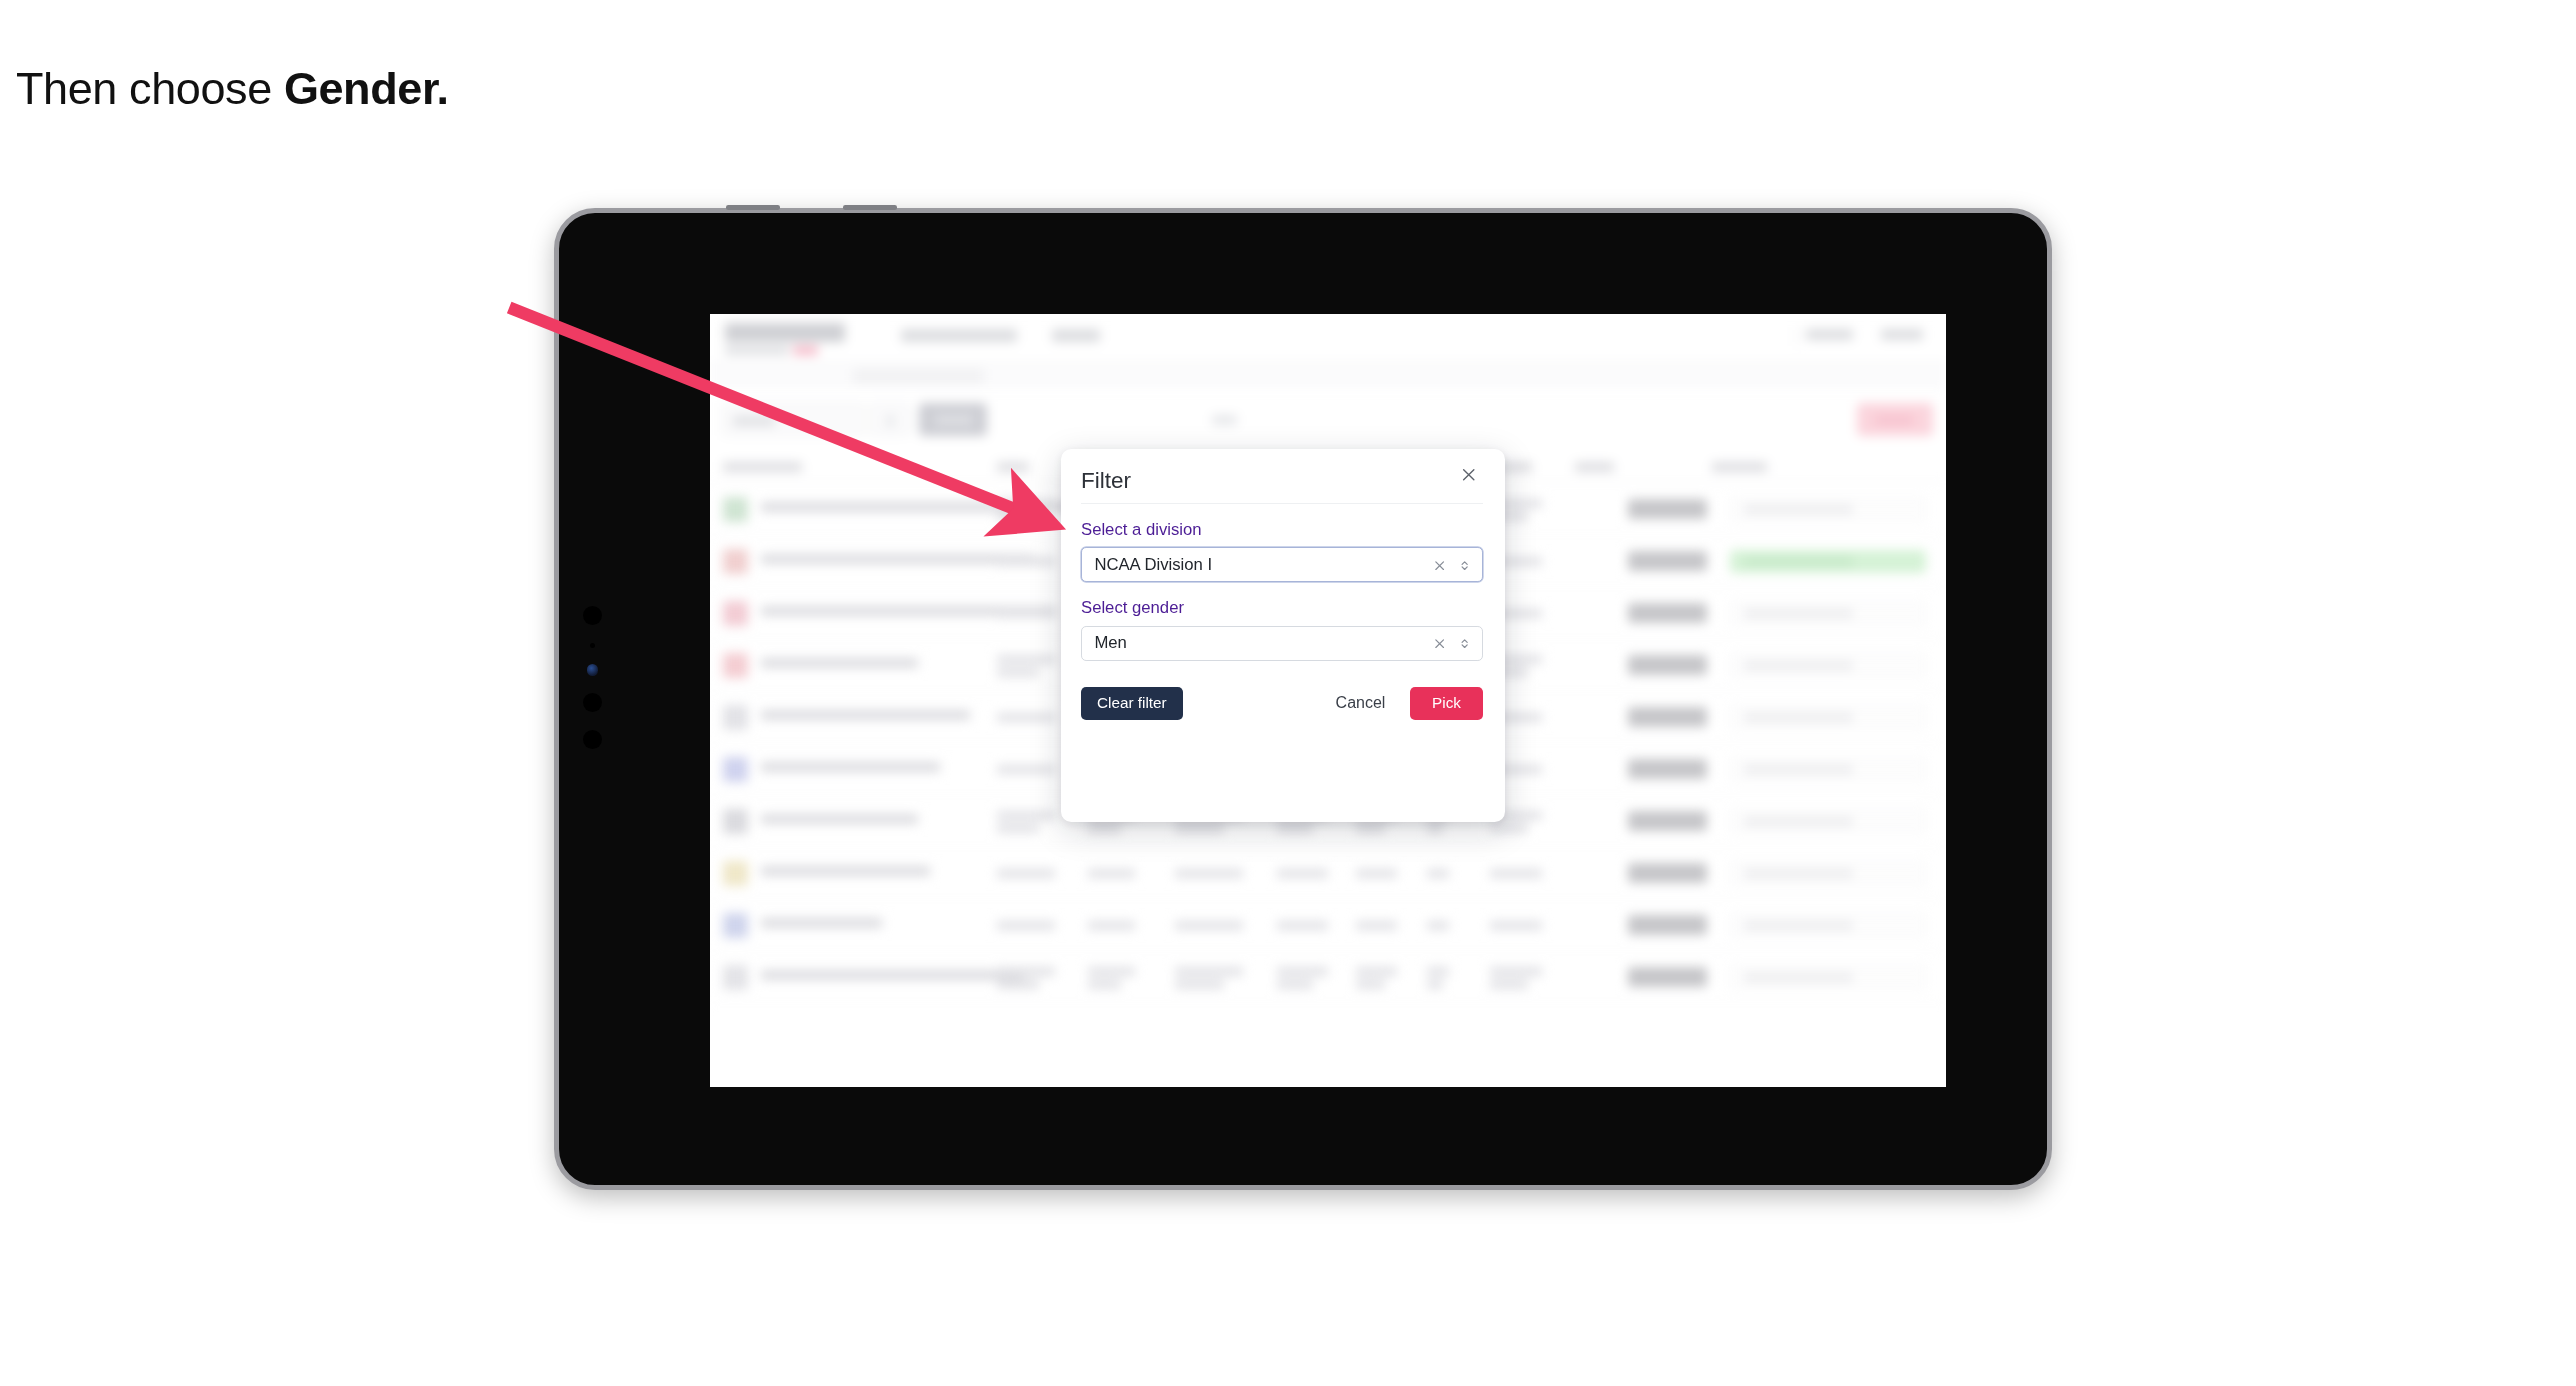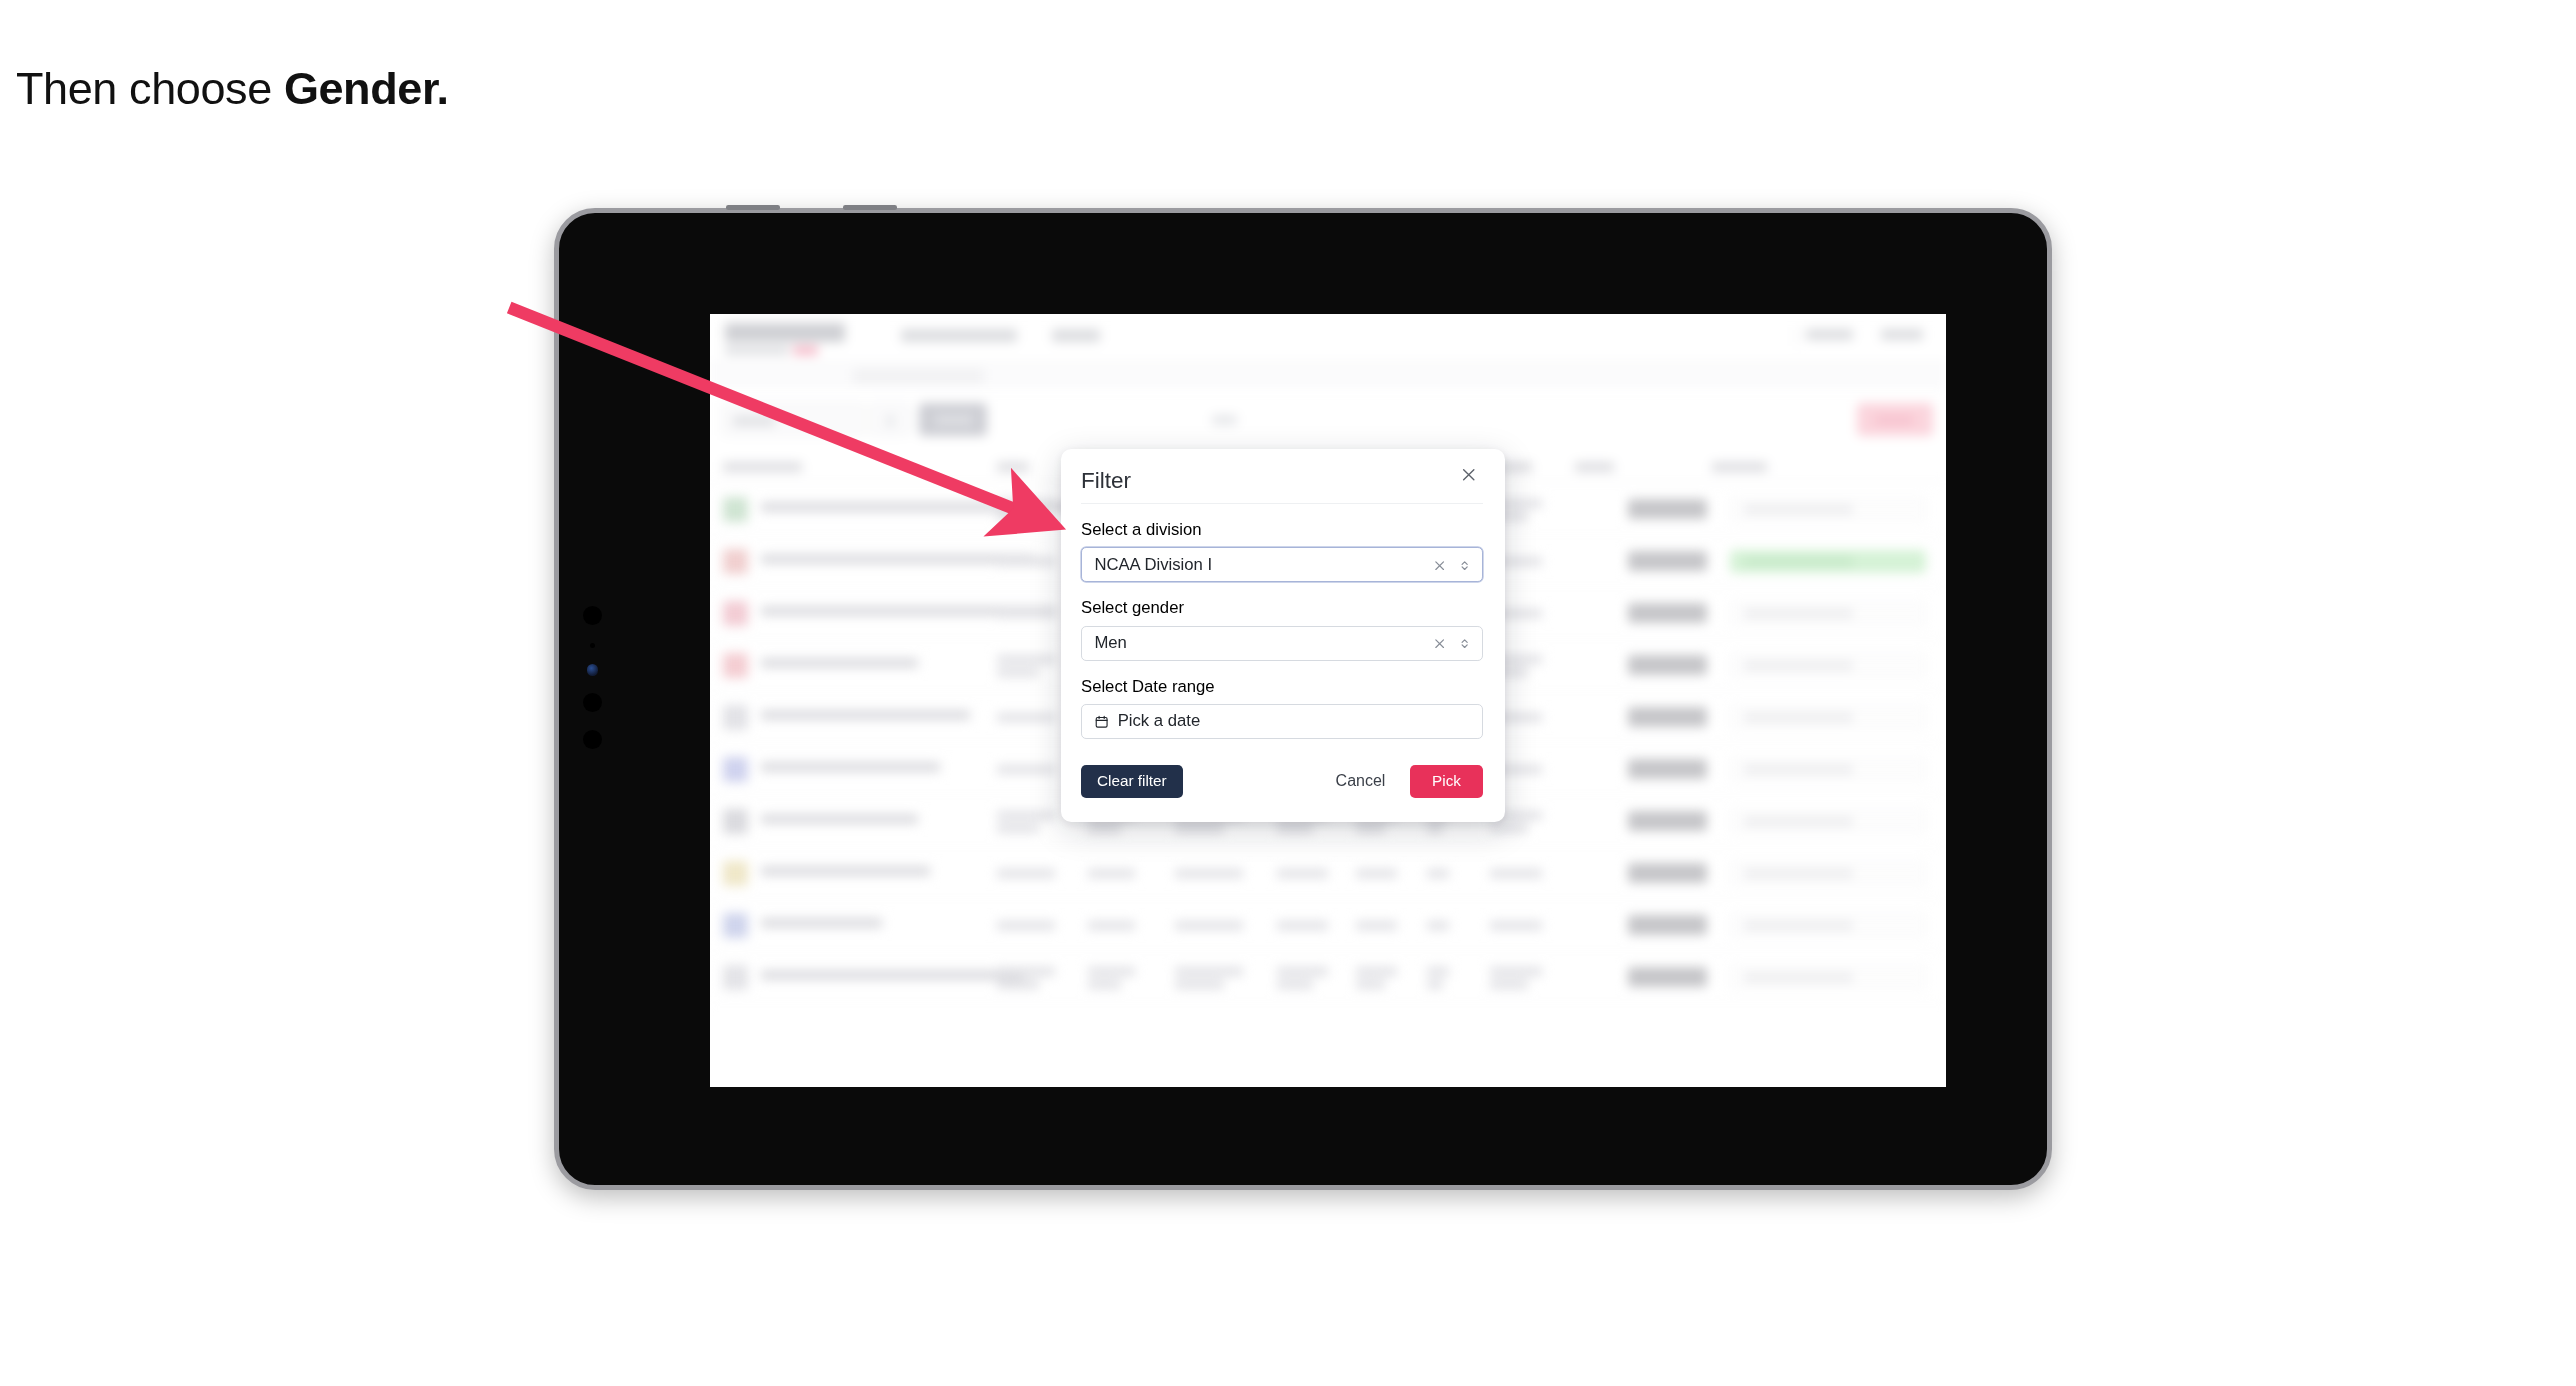--- a/index.html
+++ b/index.html
@@ -106,21 +106,21 @@
   .dlg-head { position:relative; height:55px; border-bottom:0.7px solid #eef0f2; }
   .dlg-title { position:absolute; left:0; top:19px; font-size:22.5px; color:#2d3138; font-weight:400; }
   .dlg-close {
     position:absolute; right:1.5px; top:12.4px; width:26px; height:26px;
     display:flex; align-items:center; justify-content:center;
     color:#5c616a; cursor:pointer;
   }
   .dlg-close svg { width:17.5px; height:17.5px; }
 
   .field { margin-top: 16px; }
-  .field-label { font-size:16.7px; color:#000000; margin-bottom:7.3px; }
+  .field-label { font-size:16.7px; color:#4c1d95; margin-bottom:7.3px; }
   .select-box {
     position:relative; height:35px; border:0.7px solid #d6dae0; border-radius:5.1px;
     display:flex; align-items:center; background:#fff;
   }
   .select-box.focused { border-color:#a7b4d8; box-shadow: 0 0 0 0.7px #bdc7e3; }
   .select-value { font-size:16.7px; color:#22262c; padding-left:12.4px; }
   .select-icons { position:absolute; right:9.5px; top:0; height:35px; display:flex; align-items:center; gap:9.5px; }
   .select-icons .ic { color:#878d97; display:flex; align-items:center; }
   .select-icons .ic svg { width:15.3px; height:15.3px; }
 
@@ -437,32 +437,20 @@
               </span>
               <span class="ic">
                 <svg viewBox="0 0 24 24" fill="none" stroke="currentColor" stroke-width="1.9" stroke-linecap="round" stroke-linejoin="round">
                   <path d="M8 10 L12 6 L16 10 M8 14 L12 18 L16 14"></path>
                 </svg>
               </span>
             </span>
           </div>
         </div>
 
-        <div class="field">
-          <div class="field-label">Select Date range</div>
-          <div class="date-box">
-            <span class="cal">
-              <svg viewBox="0 0 24 24" fill="none" stroke="currentColor" stroke-width="1.8" stroke-linecap="round" stroke-linejoin="round">
-                <rect x="3.5" y="5.5" width="17" height="15" rx="2.2"></rect>
-                <path d="M3.5 10 L20.5 10 M8 3.5 L8 7 M16 3.5 L16 7"></path>
-              </svg>
-            </span>
-            <span class="date-ph">Pick a date</span>
-          </div>
-        </div>
 
         <div class="dlg-actions">
           <button class="btn btn-clear">Clear filter</button>
           <span class="spacer"></span>
           <button class="btn btn-cancel">Cancel</button>
           <button class="btn btn-apply">Pick</button>
         </div>
 
       </div>
     </div>

